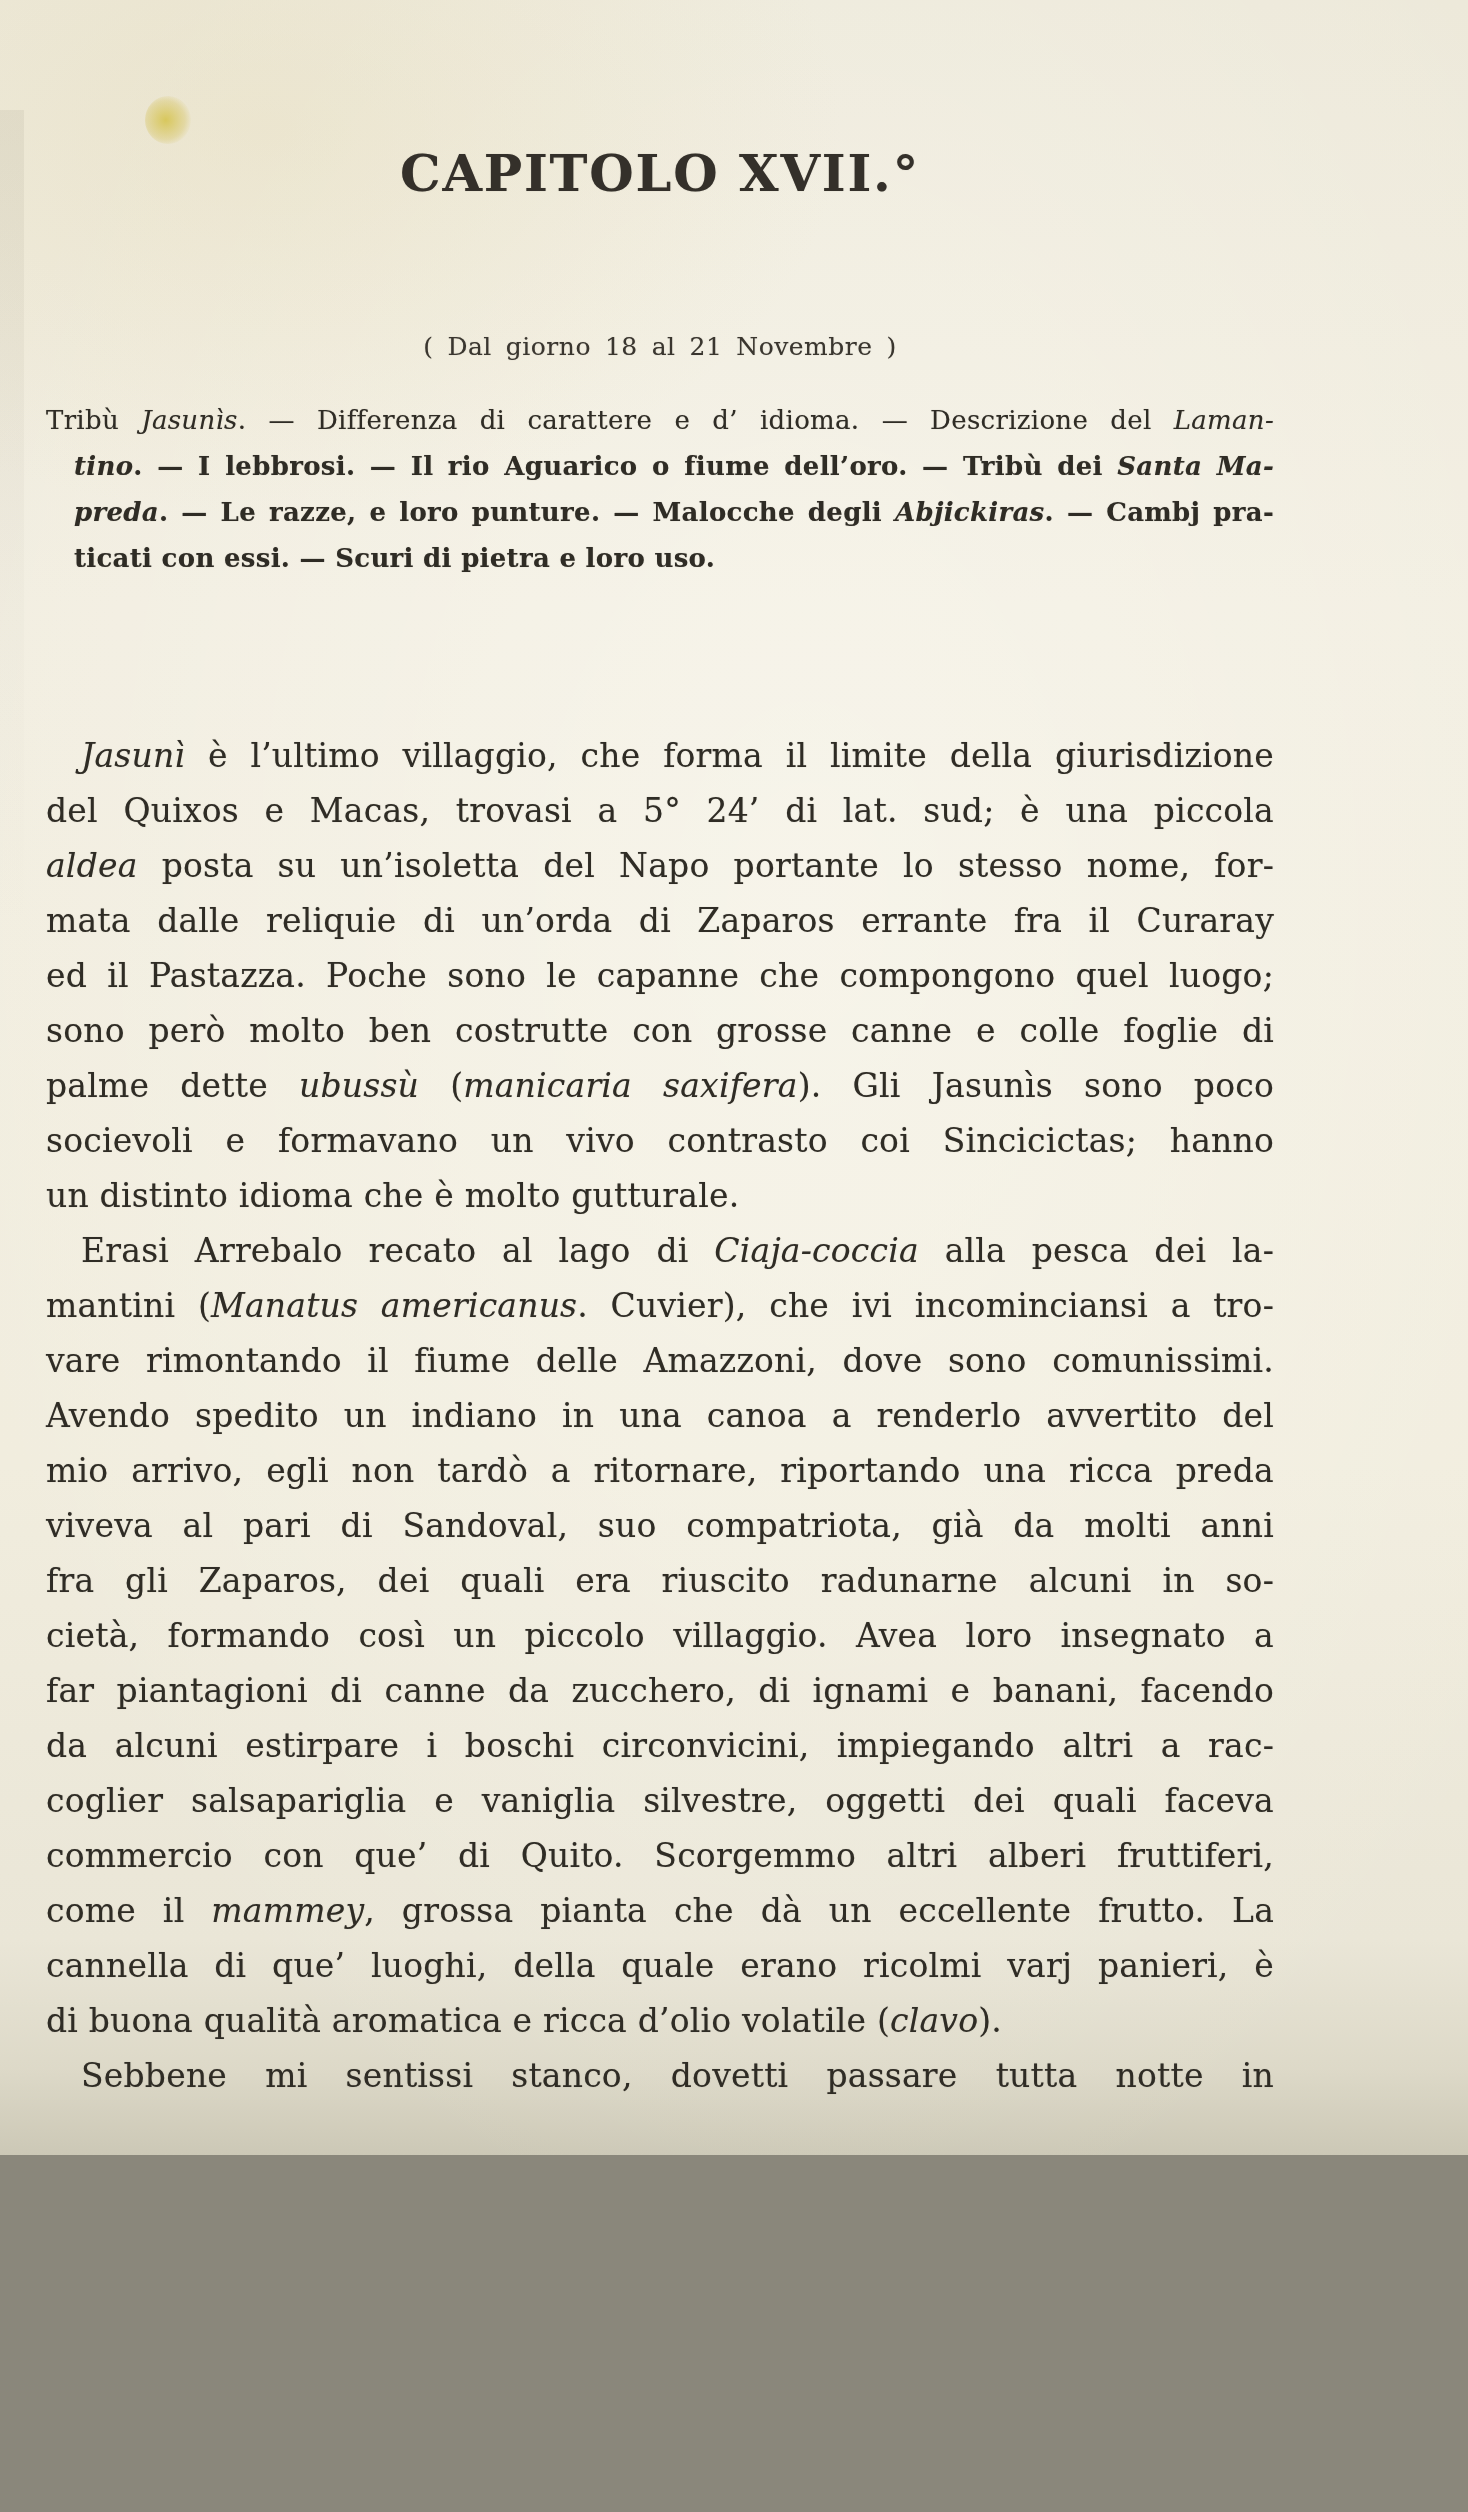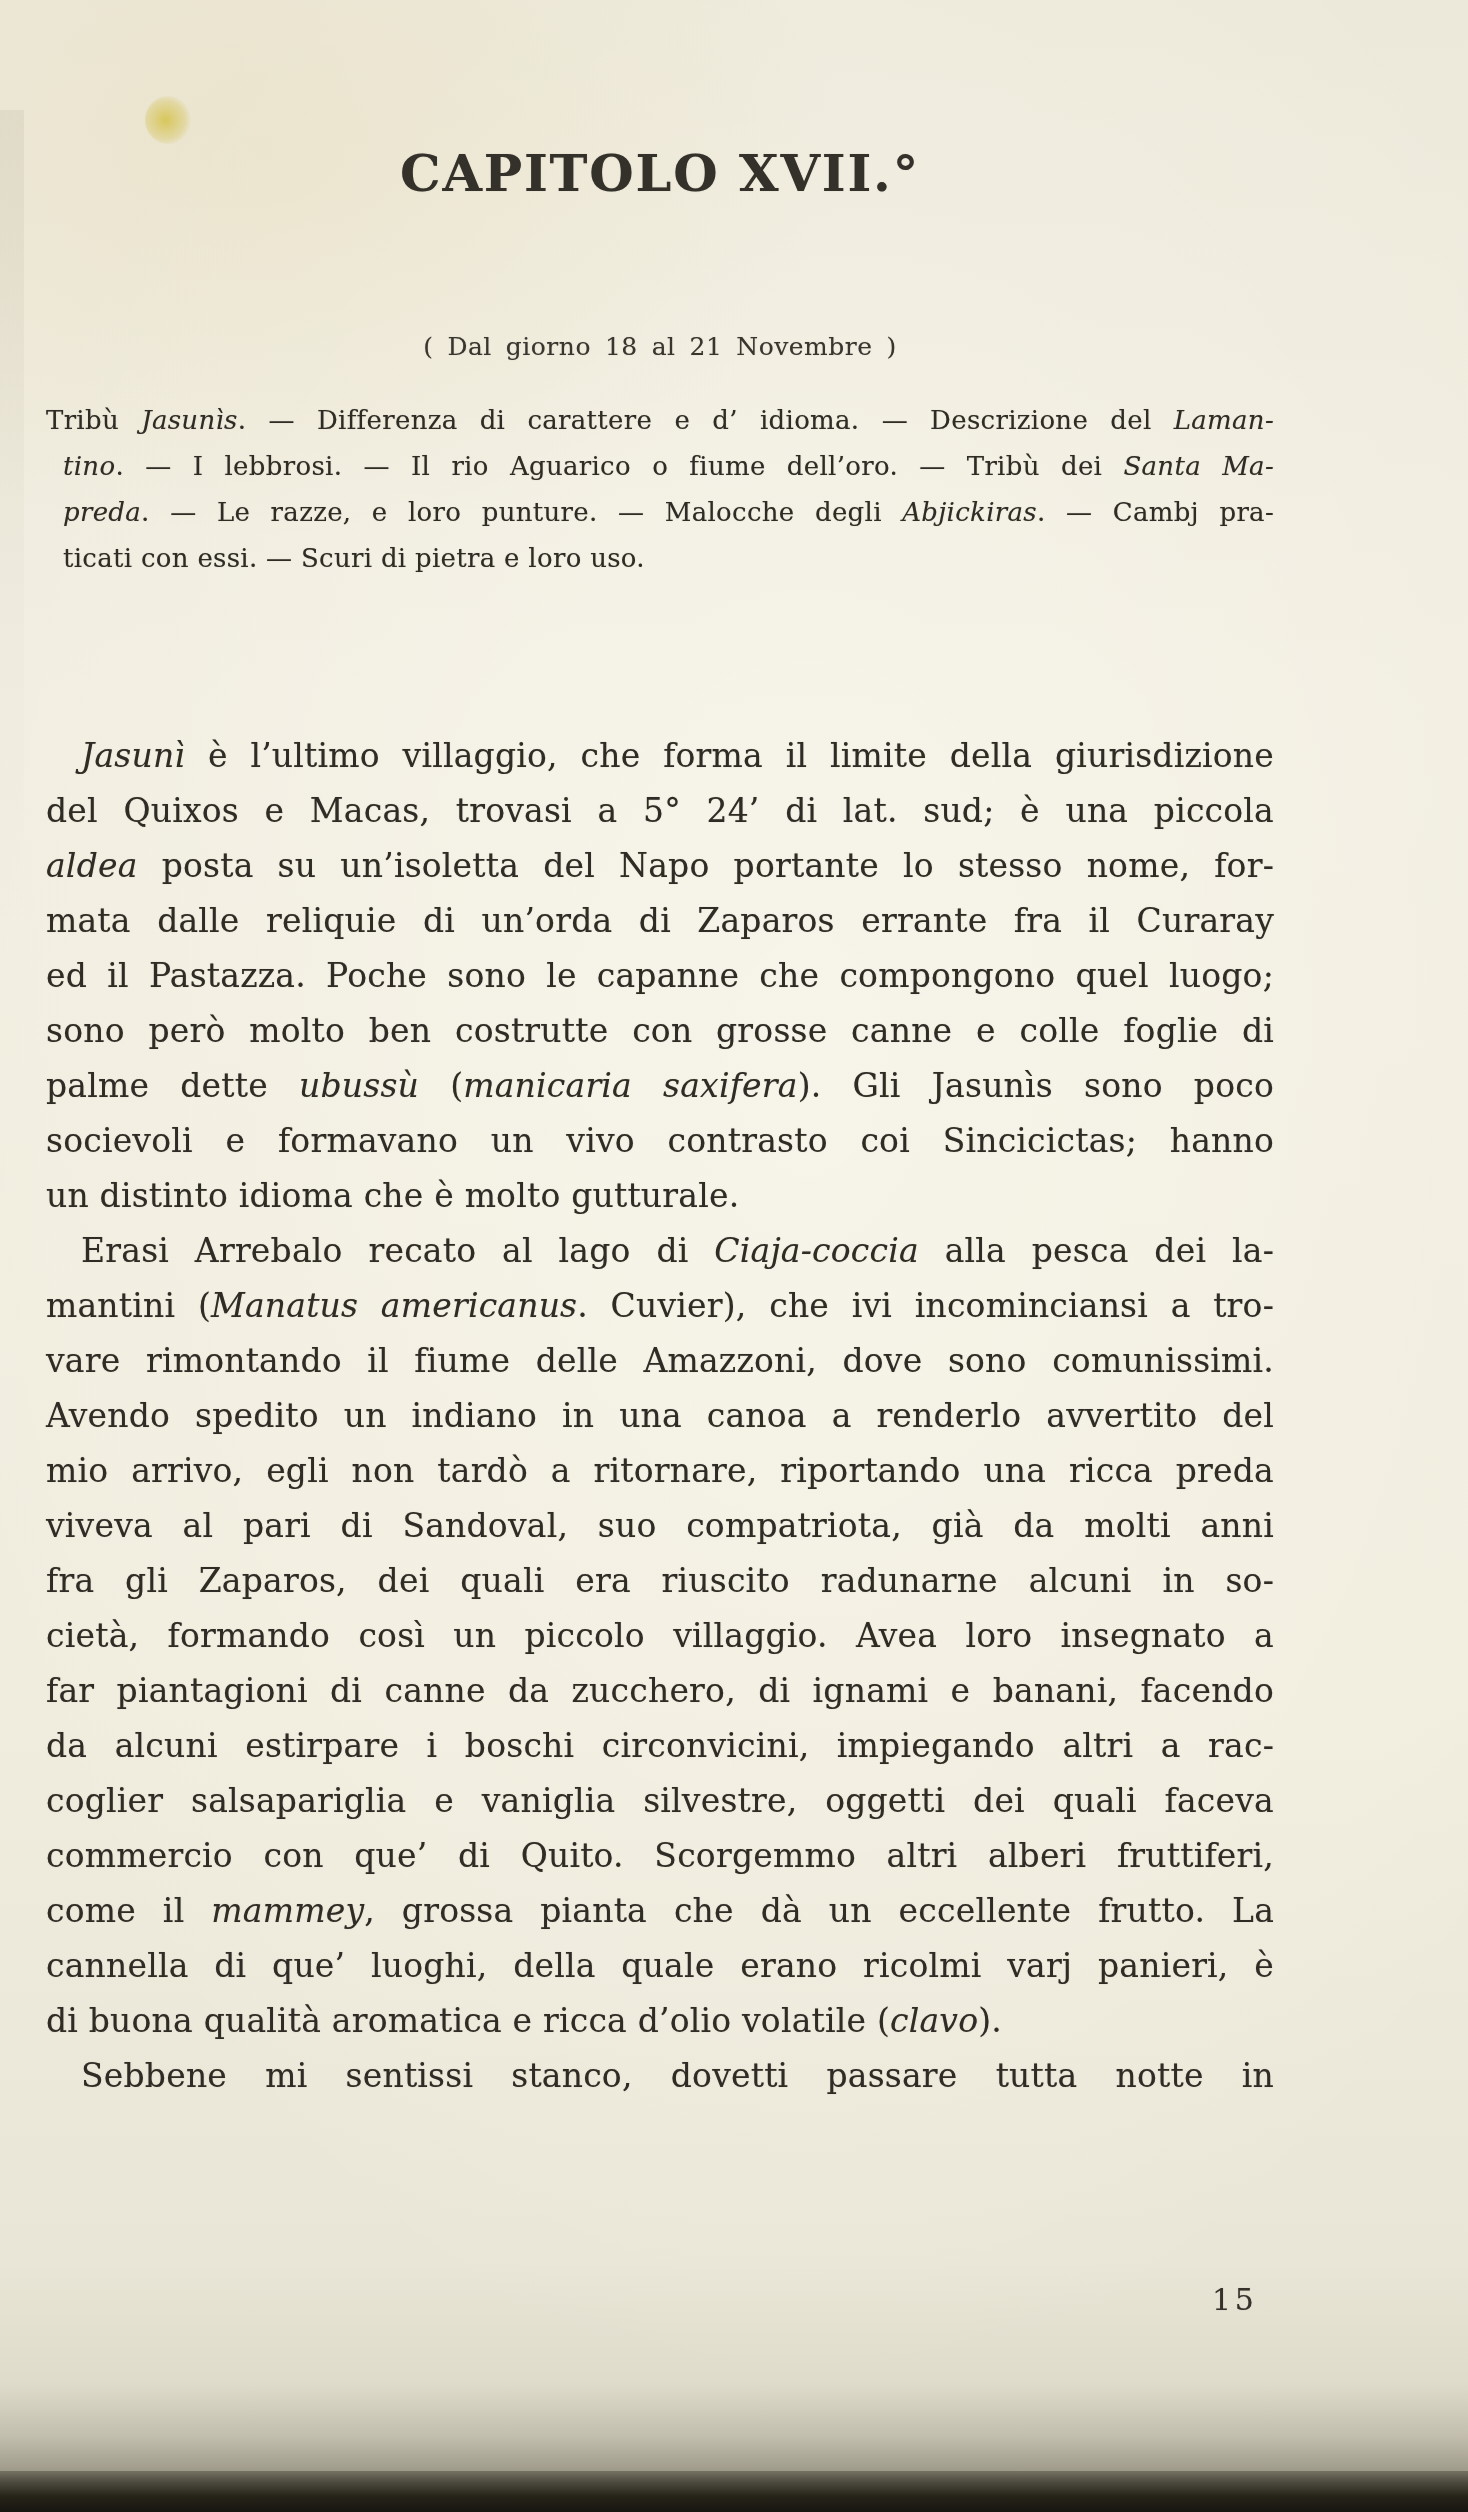--- a/index.html
+++ b/index.html
@@ -2,21 +2,21 @@
 <html style="font-size:14.7px"><head>
 <meta charset="utf-8">
 <style>
   html,body{margin:0;padding:0;}
   body{
     width:1469px;height:2512px;
     background:#8a877b;
     font-family:"DejaVu Serif","Liberation Serif",serif;
   }
   .page{
-    position:relative;width:1469px;height:2512px;overflow:hidden;
+    position:relative;width:1469px;height:2155px;overflow:hidden;
     color:#2f2c25;
     background-color:#f0ecdd;
     background-image:
       radial-gradient(ellipse 827px 552px at 18% 6%, rgba(226,214,170,0.28), rgba(226,214,170,0) 70%),
       radial-gradient(ellipse 1149px 1747px at 55% 42%, rgba(255,255,250,0.38), rgba(255,255,250,0) 78%),
       linear-gradient(180deg,#ede9da 0%, #f2eee1 28%, #f1edde 68%, #eae6d7 90%, #ddd9c8 96%, #ccc8b6 100%);
     text-shadow:0 0 0.9px rgba(47,44,37,0.35);
   }
   .stain-yellow{
     position:absolute;left:145px;top:96px;width:46px;height:48px;
@@ -32,21 +32,21 @@
     text-align:center;font-size:51px;font-weight:bold;letter-spacing:1.8px;color:#34302a;
   }
   .subtitle{
     position:absolute;top:292px;left:46px;width:1228px;
     text-align:center;font-size:25px;letter-spacing:0.5px;word-spacing:5.5px;color:#3a362f;margin-top:40px;
   }
   .summary{
     position:absolute;top:397px;left:46px;width:1228px;
     font-size:26px;line-height:46px;letter-spacing:0.3px;
   }
-  .summary .line.hang{margin-left:17px;}
+  .summary .line.hang{margin-left:28px;font-weight:bold;}
   .body-text{
     position:absolute;top:728px;left:46px;width:1228px;
     font-size:33px;line-height:55px;letter-spacing:0.2px;
   }
   .line{
     text-align:justify;
     text-align-last:justify;
     -moz-text-align-last:justify;
   }
   .line.end{text-align-last:left;-moz-text-align-last:left;}

